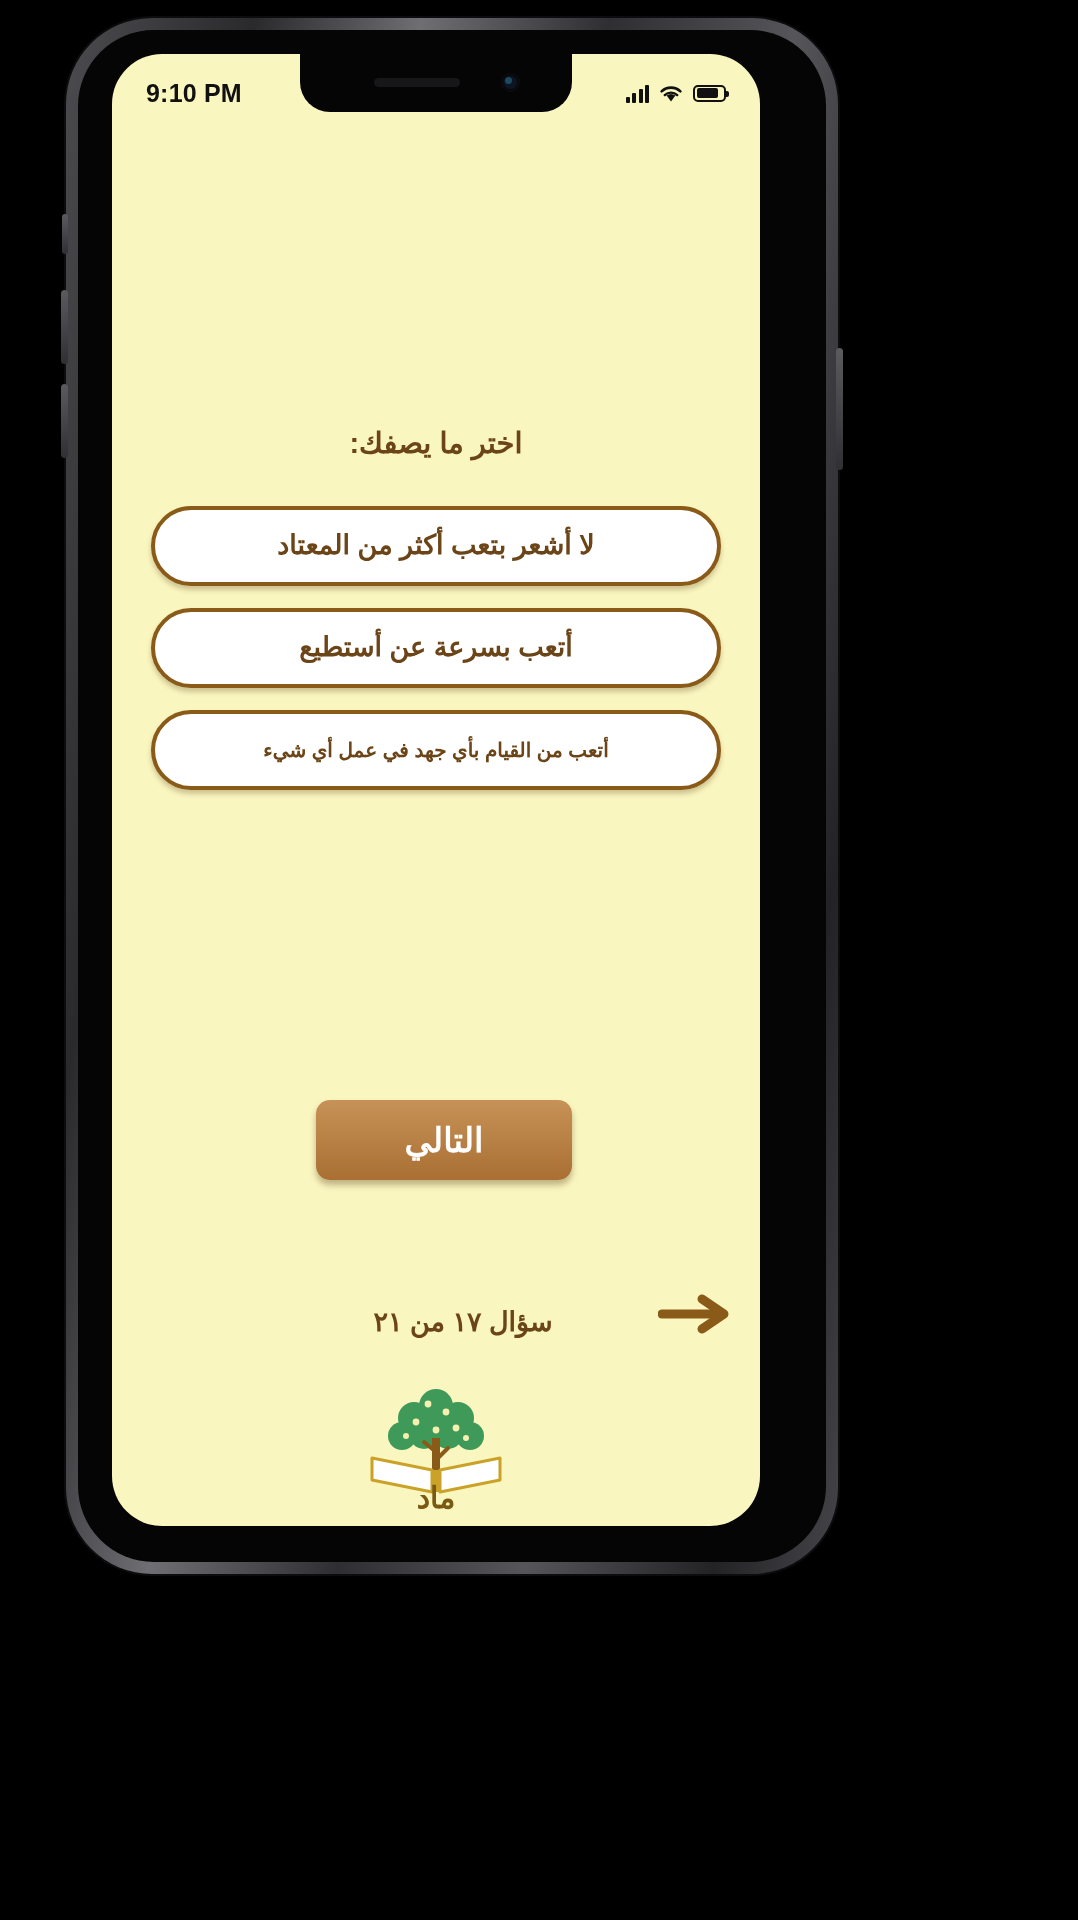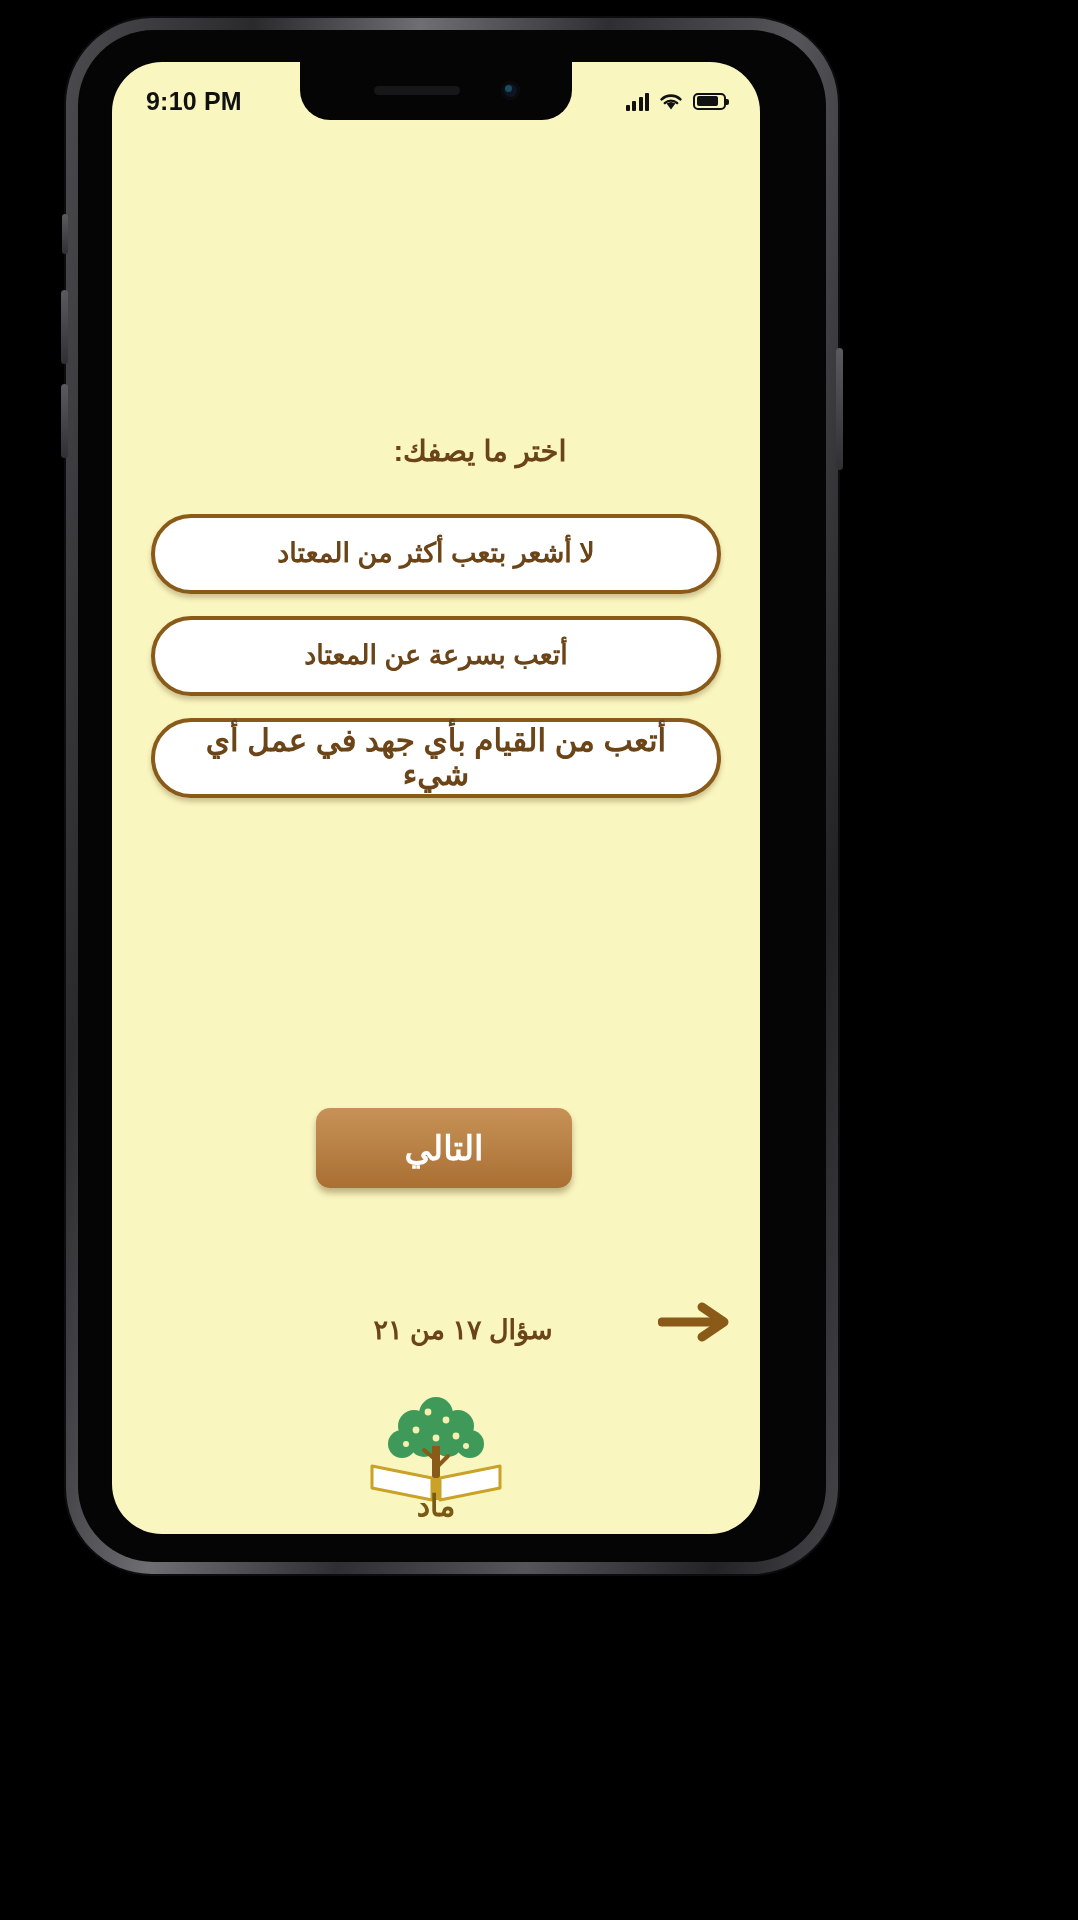--- a/index.html
+++ b/index.html
@@ -37,21 +37,21 @@
     top: 12px;
     right: 12px;
     bottom: 12px;
     border-radius: 76px;
     background: #050505;
   }
 
   .screen {
     position: absolute;
     left: 46px;
-    top: 44px;
+    top: 36px;
     width: 648px;
     height: 1472px;
     border-radius: 50px;
     background: #faf6c0;
     overflow: hidden;
   }
 
   
   .notch {
     position: absolute;
@@ -220,21 +220,20 @@
   .prompt {
     position: absolute;
     top: 372px;
     left: 0;
     width: 100%;
     text-align: center;
     font-size: 29px;
     font-weight: bold;
     color: #6b4418;
     font-family: "Liberation Sans", sans-serif;
-    padding-left: 44px;
   }
 
   .options {
     position: absolute;
     top: 452px;
     left: 50%;
     transform: translateX(-50%);
     width: 570px;
     display: flex;
     flex-direction: column;
@@ -254,21 +253,21 @@
     padding: 0 14px;
   }
   .option-label {
     font-size: 27px;
     font-weight: bold;
     color: #6b4418;
     text-align: center;
     line-height: 1.1;
     font-family: "Liberation Sans", sans-serif;
   }
-  .option.small .option-label { font-size: 31px; }
+  .option.small .option-label { font-size: 20px; }
 
   .next-btn {
     position: absolute;
     top: 1046px;
     left: 50%;
     transform: translateX(-50%);
     width: 256px;
     height: 80px;
     border-radius: 14px;
     background: linear-gradient(180deg, #c79257 0%, #a96f33 100%);
@@ -368,21 +367,21 @@
 
       <div class="content">
 
         <div class="prompt">اختر ما يصفك:</div>
 
         <div class="options">
           <div class="option">
             <span class="option-label">لا أشعر بتعب أكثر من المعتاد</span>
           </div>
           <div class="option">
-            <span class="option-label">أتعب بسرعة عن المعتاد</span>
+            <span class="option-label">أتعب بسرعة عن أستطيع</span>
           </div>
           <div class="option small">
             <span class="option-label">أتعب من القيام بأي جهد في عمل أي شيء</span>
           </div>
         </div>
 
         <div class="next-btn">
           <span class="next-btn-label">التالي</span>
         </div>
 

